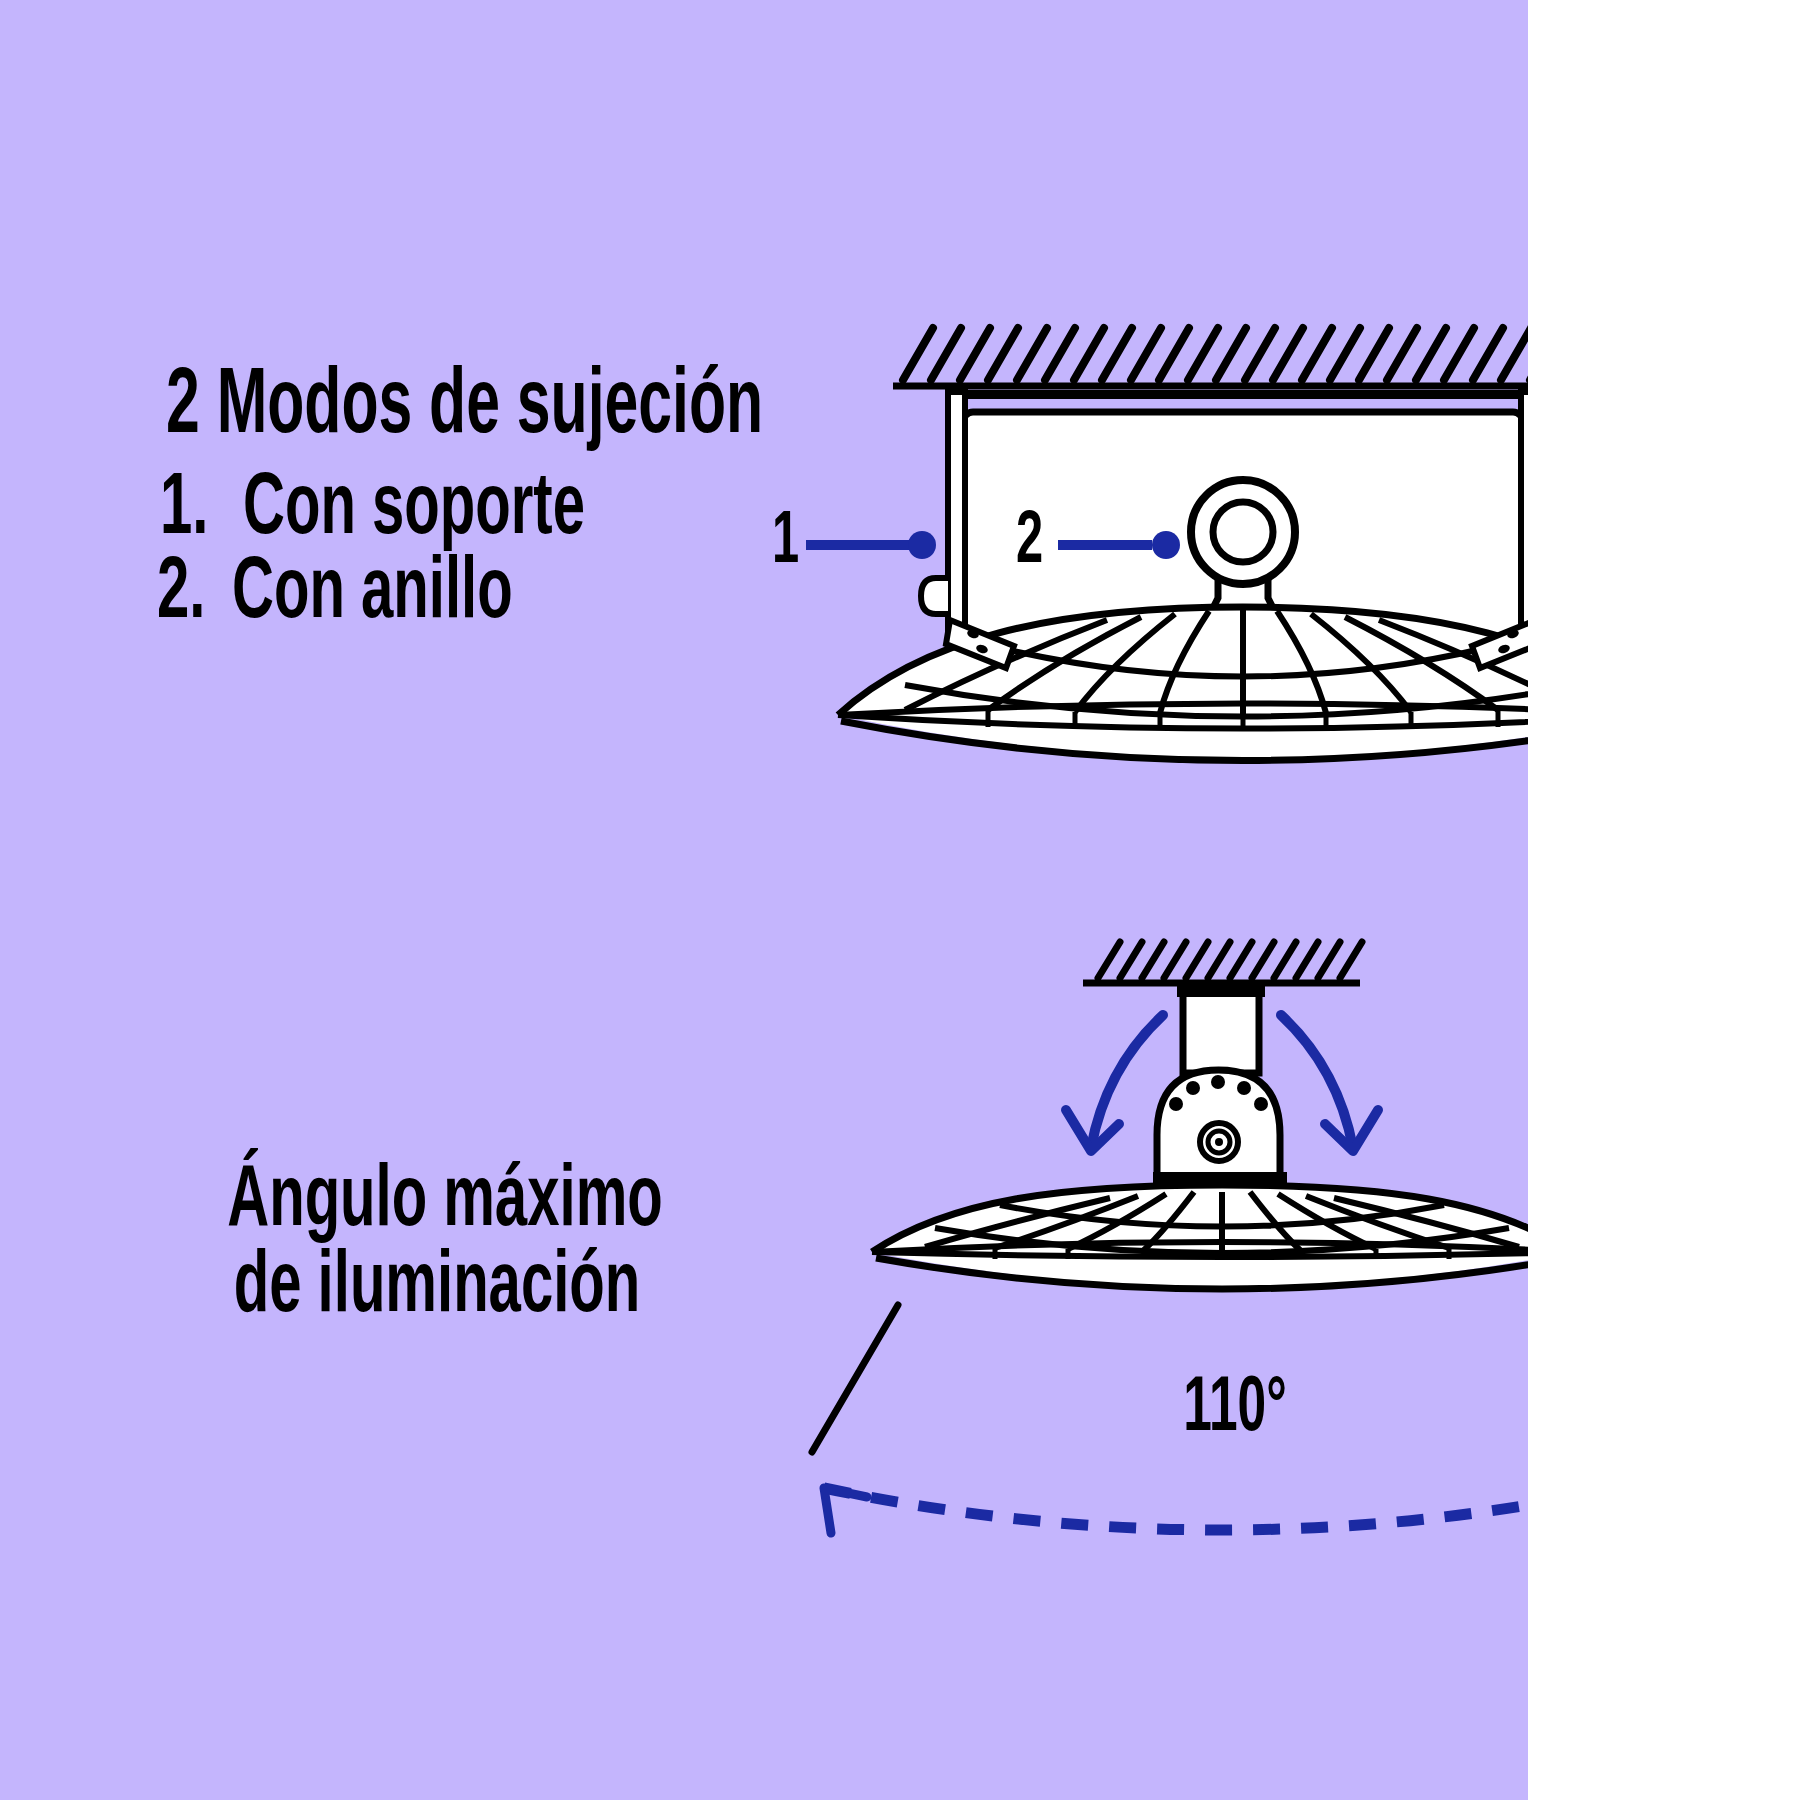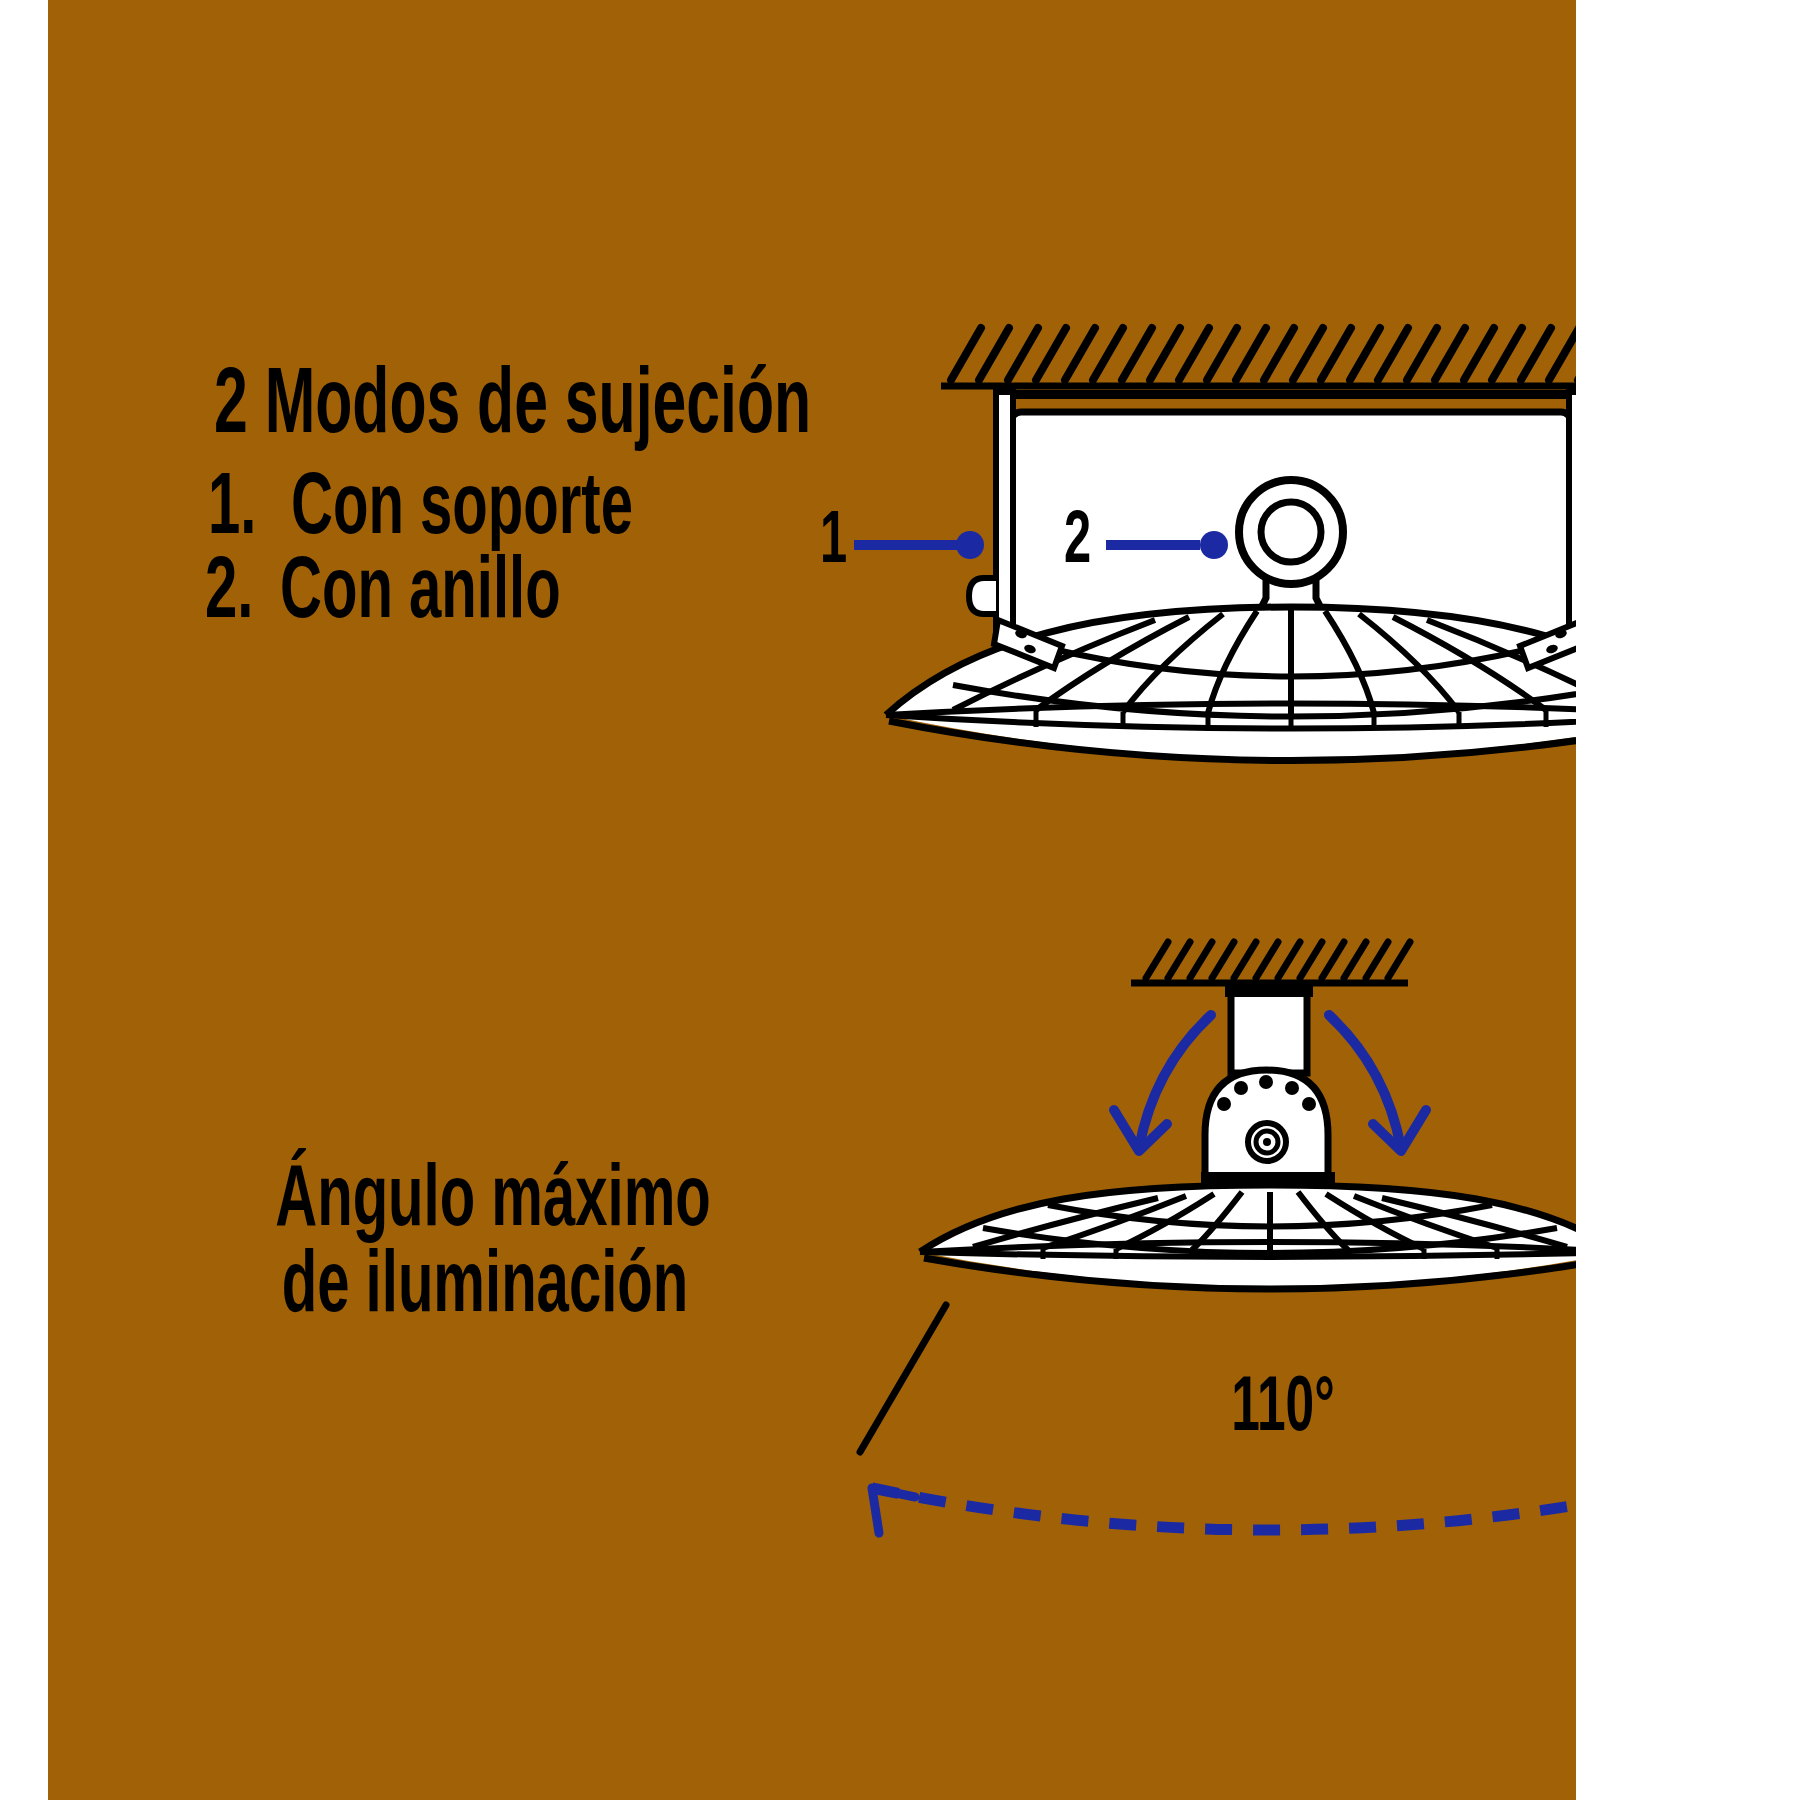--- a/index.html
+++ b/index.html
@@ -1,16 +1,16 @@
 <!DOCTYPE html>
 <html><head>
 <meta charset="utf-8">
 <style>
   html,body{margin:0;padding:0;background:#ffffff;}
-  .stage{position:relative;width:1528px;height:1800px;background:#a16207;overflow:hidden;margin-left:48px;}
+  .stage{position:relative;width:1528px;height:1800px;background:#c4b5fd;overflow:hidden;}
   .t{font-family:"Liberation Sans",sans-serif;font-weight:700;fill:#000000;}
   .blue{fill:#1b2aa3;}
   svg{display:block;}
 </style>
 </head>
 <body>
 
 <div class="stage">
 <svg width="1800" height="1800" viewBox="0 0 1800 1800" xmlns="http://www.w3.org/2000/svg">
 

